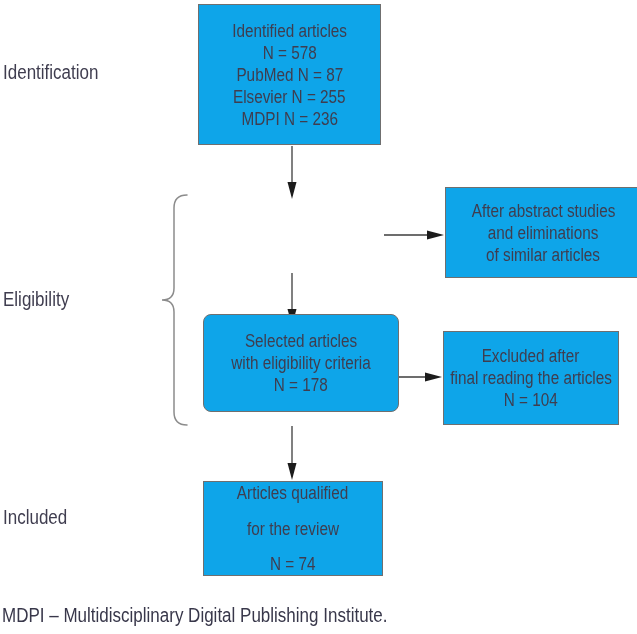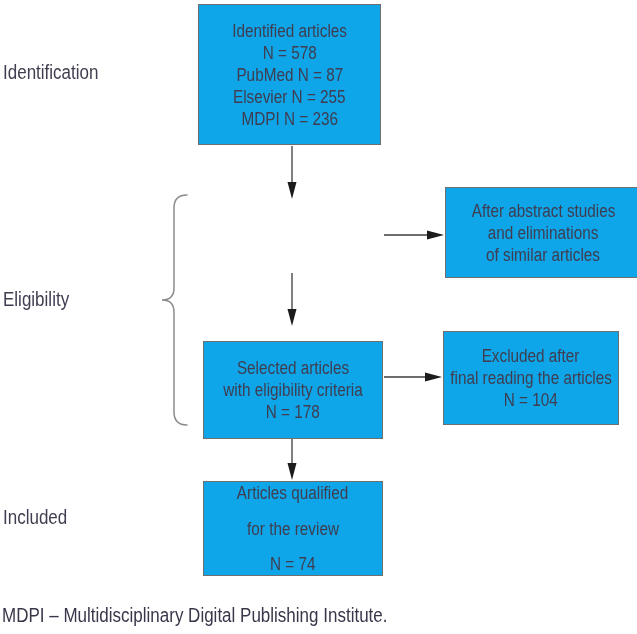--- a/index.html
+++ b/index.html
@@ -50,21 +50,21 @@
     line-height:24px;
     white-space:nowrap;
     transform:scaleX(0.85);
     transform-origin:left center;
     color:#38374a;
   }
   
   #box-identified {left:198px;top:4px;  width:183px;height:141px;}
   #box-first-sift {left:203px;top:199px;width:180px;height:73px;}
   #box-after-abstract{left:445px;top:187px;width:197px;height:91px;}
-  #box-selected   {left:203px;top:341px;width:180px;height:98px;}
+  #box-selected   {left:203px;top:314px;width:196px;height:98px;border-radius:8px;}
   #box-excluded   {left:443px;top:331px;width:176px;height:94px;}
   #box-qualified  {left:203px;top:481px;width:180px;height:95px;justify-content:space-between;}
   #label-identification{top:60px;}
   #label-eligibility  {top:287px;}
   #label-included     {top:505px;}
 </style>
 </head>
 <body>
 
 <div id="canvas">

